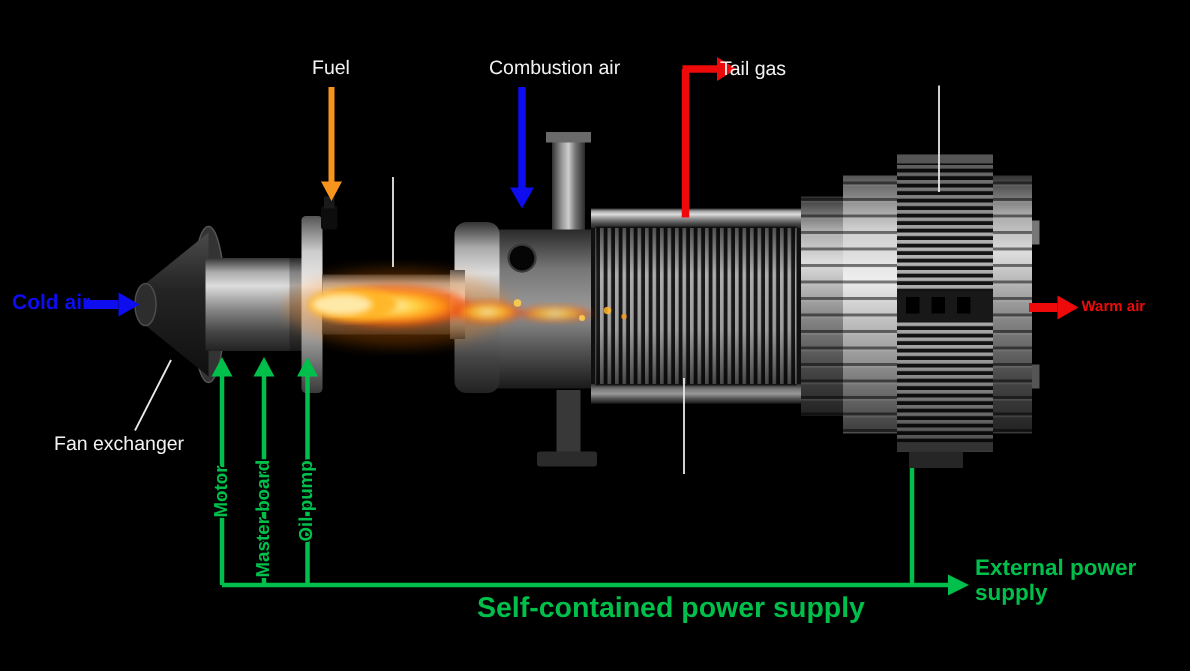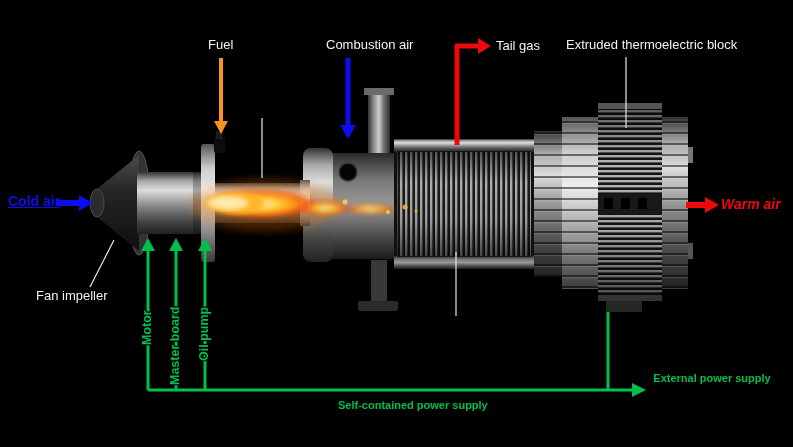--- a/index.html
+++ b/index.html
@@ -12,36 +12,36 @@
   }
   #machine-svg{position:absolute;left:0;top:0;}
   .lbl{
     position:absolute;
     color:var(--label_text,#fff);
     font-size:13px;
     white-space:nowrap;
     line-height:15px;
   }
   .lbl.blue{color:var(--air_blue);font-weight:700;font-size:14px;}
-  .lbl.red{color:var(--gas_red);font-weight:700;font-size:14px;font-style:italic;}
+  .lbl.red{color:var(--gas_red);font-weight:700;font-size:10px;}
   .lbl.green{color:var(--power_green);font-weight:700;}
   .vlbl{
     position:absolute;
     writing-mode:vertical-rl;
     transform:rotate(180deg);
     color:var(--power_green);
     font-weight:700;
     font-size:12.5px;
     white-space:nowrap;
     text-shadow:1px 0 0 #000,-1px 0 0 #000,0 1px 0 #000,0 -1px 0 #000,1px 1px 0 #000,-1px -1px 0 #000;
   }
   #external-power-label{
-    width:124px;text-align:center;font-size:11px;line-height:17px;white-space:normal;
-  }
-  #self-contained-label{font-size:11px;margin-left:20px;}
+    width:124px;font-size:15px;line-height:17px;white-space:normal;
+  }
+  #self-contained-label{font-size:19px;}
 </style>
 </head>
 <body>
 
 <div id="stage">
 
   <svg id="machine-svg" width="793" height="447" viewBox="0 0 793 447">
     <defs>
       <linearGradient id="metalV" x1="0" y1="0" x2="0" y2="1">
         <stop offset="0" stop-color="#333"></stop>
@@ -242,27 +242,26 @@
 
       <line x1="205" y1="390" x2="205" y2="249" style="stroke:var(--power_green);stroke-width:3"></line>
       <polygon points="198,251 212,251 205,238" style="fill:var(--power_green)"></polygon>
 
       <line x1="608" y1="390" x2="608" y2="312" style="stroke:var(--power_green);stroke-width:3"></line>
     </g>
   </svg>
 
   <div class="lbl" style="left:208px;top:37px;">Fuel</div>
   <div class="lbl" style="left:300px;top:37px;margin-left:26px;">Combustion air</div>
-  <div class="lbl" style="left:496px;top:38px;">Tail gas</div>
-  <div class="lbl" style="left:566px;top:37px;">Extruded thermoelectric block</div>
-
-  <div class="lbl blue" style="left:8px;top:194px;text-decoration:underline;">Cold air</div>
+  <div class="lbl" style="left:480px;top:38px;">Tail gas</div>
+
+  <div class="lbl blue" style="left:8px;top:194px;">Cold air</div>
   <div class="lbl red" style="left:721px;top:197px;">Warm air</div>
 
-  <div class="lbl" style="left:36px;top:288px;">Fan impeller</div>
+  <div class="lbl" style="left:36px;top:288px;">Fan exchanger</div>
 
   <div class="vlbl" style="left:140px;top:297px;height:48px;">Motor</div>
   <div class="vlbl" style="left:168px;top:297px;height:88px;">Master board</div>
   <div class="vlbl" style="left:197px;top:297px;height:64px;">Oil pump</div>
 
   <div class="lbl green" id="self-contained-label" style="left:318px;top:398px;">Self-contained power supply</div>
   <div class="lbl green" id="external-power-label" style="left:650px;top:370px;">External power supply</div>
 
 </div>
 

